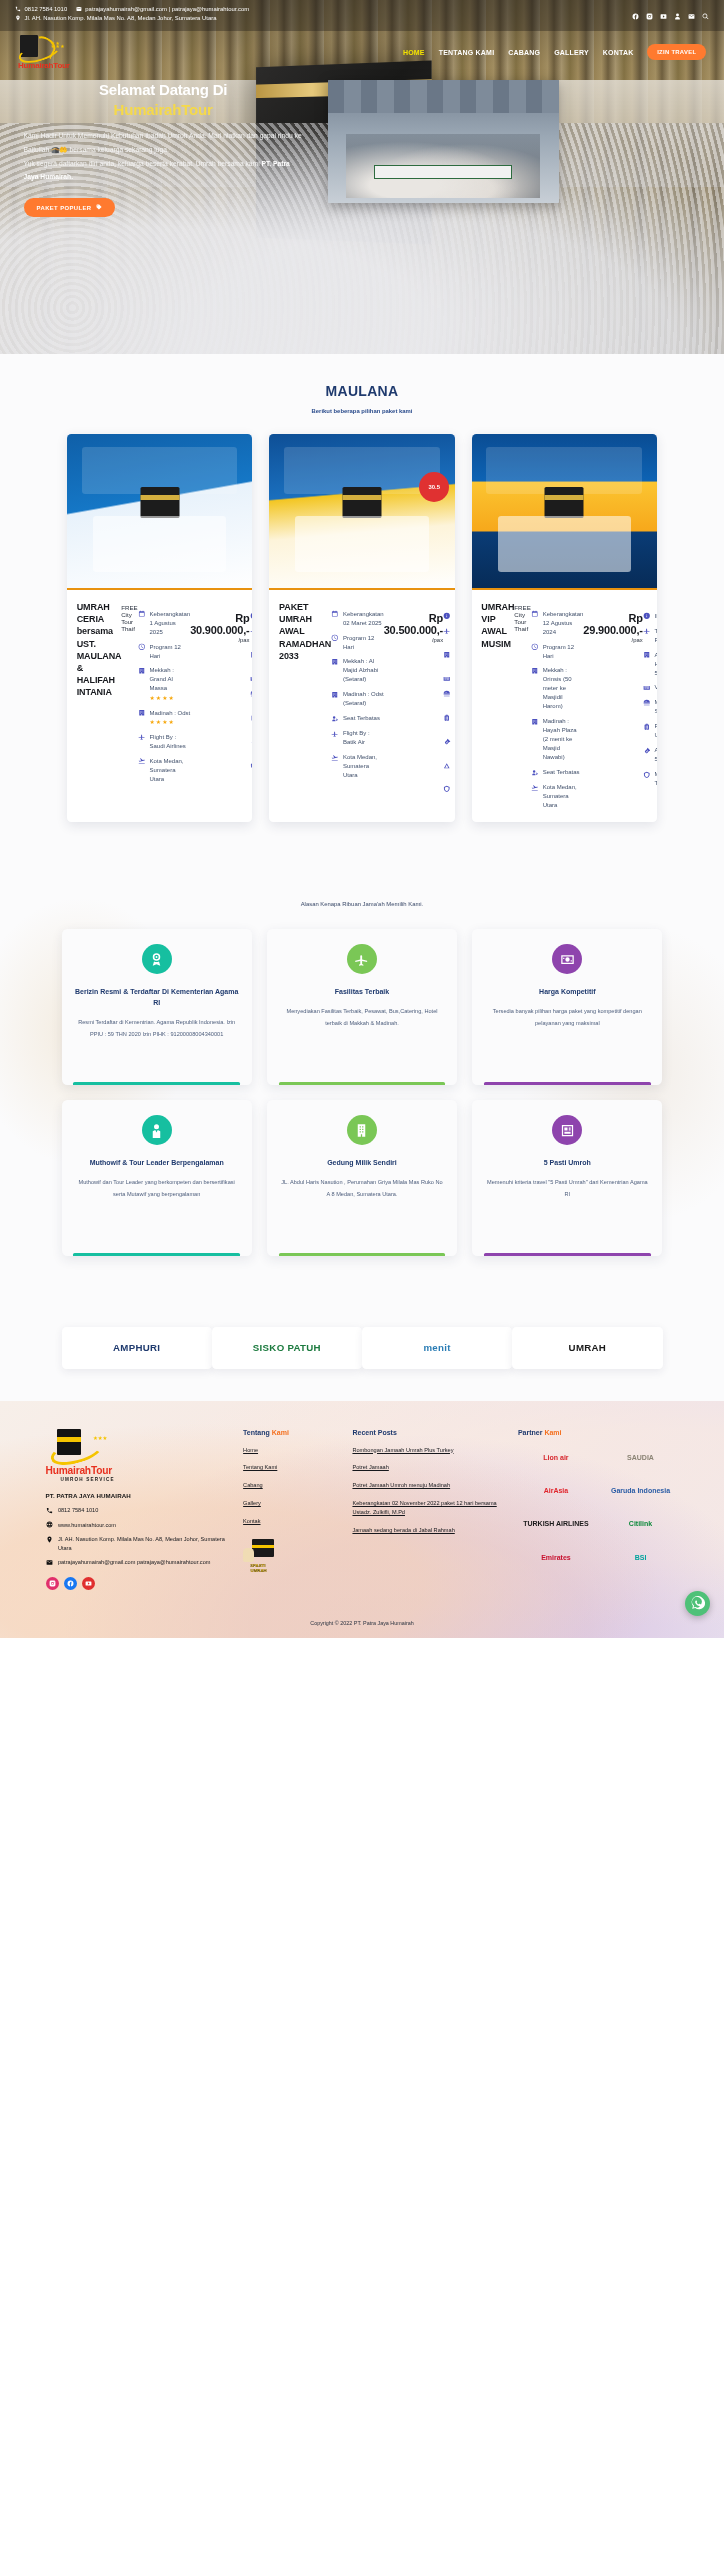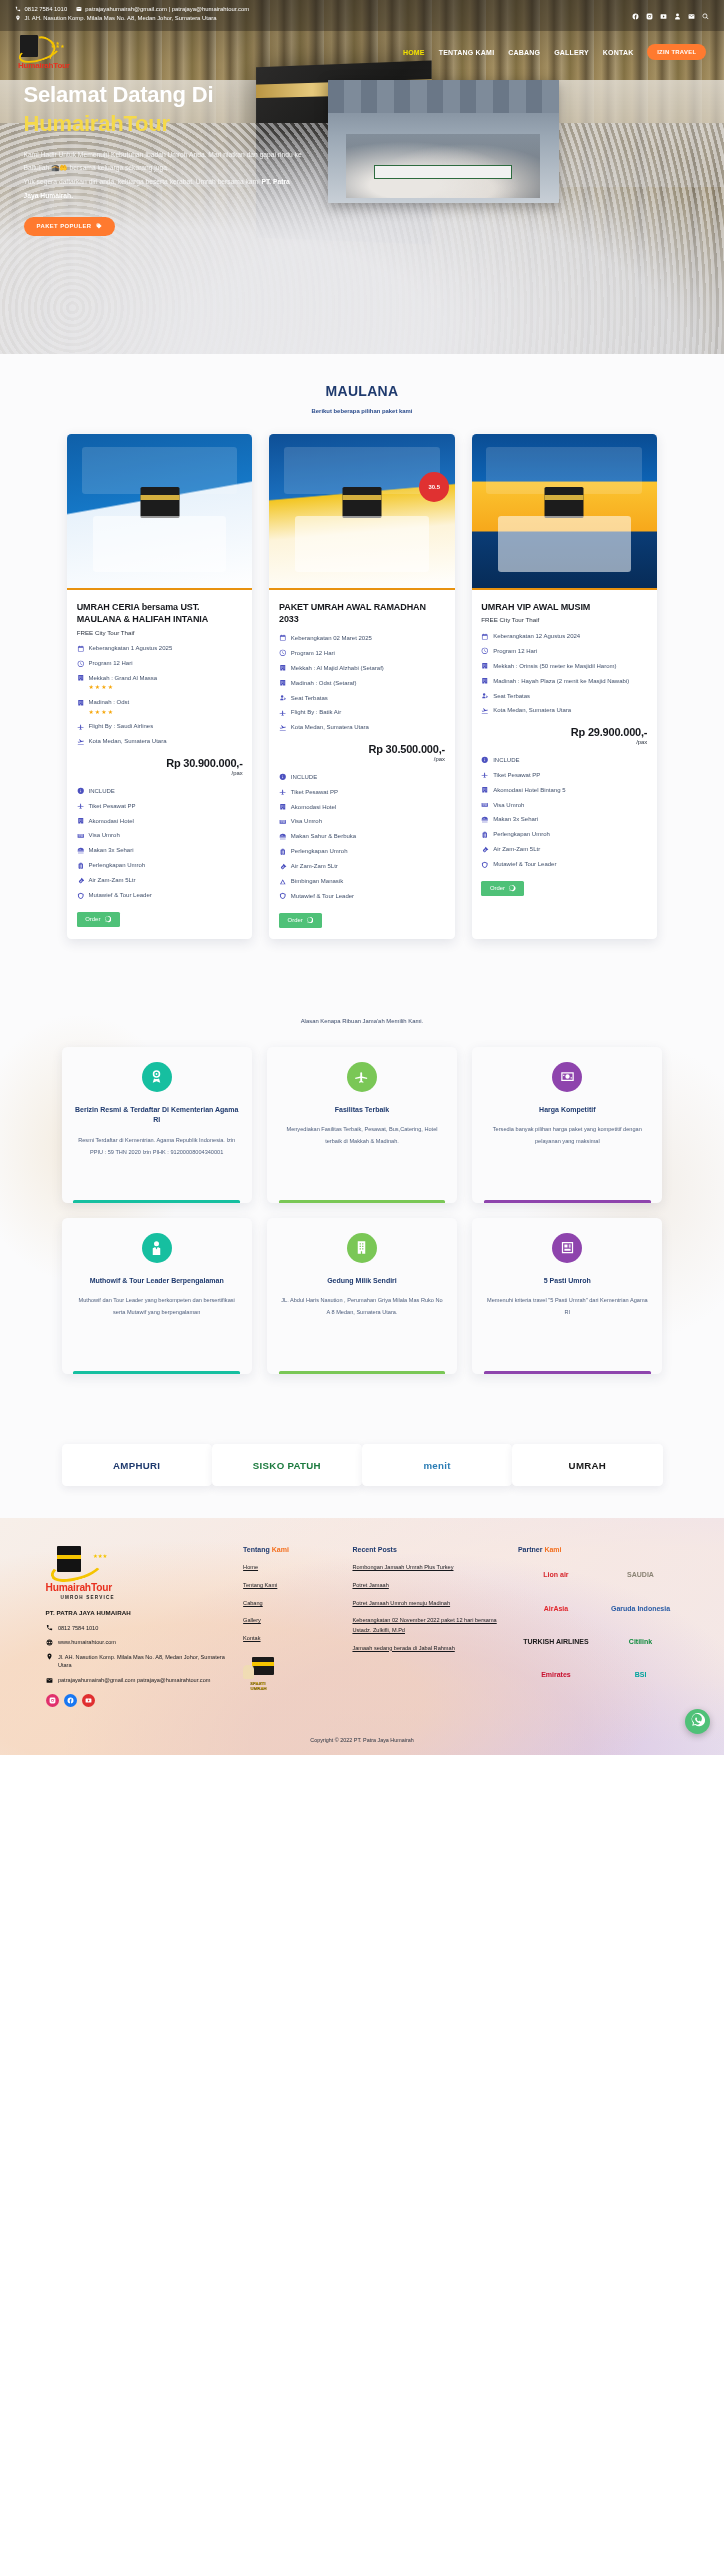--- a/index.html
+++ b/index.html
@@ -114,21 +114,21 @@
     border: none; border-radius: 10.7px; padding: 4.8px 9.7px; cursor:pointer;
   }
 
   
   .hero-inner {
     position: absolute; left: 0; right: 0; top: 80px;
     padding: 0 23.6px;
     display: flex; z-index: 5;
   }
   .hero-text { width: 279px; }
-  .hero-h1 { font-size: 22px; font-weight: 800; color: #ffffff; line-height: 1.32; letter-spacing: -0.2px; }
+  .hero-h1 { font-size: 15px; font-weight: 800; color: #ffffff; line-height: 1.32; letter-spacing: -0.2px; text-align: center; }
   .hero-h1 .accent { color: #F5D94A; }
   .hero-p { margin-top: 9.7px; font-size: 6.7px; line-height: 2.05; color: #f4f4f4; }
   .hero-p b { font-weight: 800; color: #fff; }
   .btn-paket {
     margin-top: 14px;
     background: #FF7A2F; color:#fff; border:none; border-radius: 10.7px;
     font-size: 5.9px; font-weight: 800; letter-spacing:0.4px;
     padding: 5.9px 13px; cursor:pointer; display:inline-flex; align-items:center; gap:4.3px;
   }
   .hero-photo {
@@ -169,21 +169,21 @@
     background: rgba(255,255,255,.15); border-radius:3.2px; }
   .poster-deco2 { position:absolute; left:14%; bottom:12%; width:72%; height:36%;
     background: rgba(255,255,255,.55); border-radius:3.2px; }
   .poster-badge { position:absolute; right:5.4px; top:38px; width:30px; height:30px;
     border-radius:50%; background:#e03131; color:#fff; font-size:5.9px; font-weight:800;
     display:flex; align-items:center; justify-content:center; }
   .poster-kaaba { position:absolute; left:50%; top:34%; transform:translateX(-50%);
     width:39px; height:31px; background:#1c1c1c; border-radius:1.6px; }
   .poster-kaaba::before { content:""; position:absolute; left:0; right:0; top:7.5px; height:4.8px; background:#d4af3f; }
 
-  .pkg-body { padding: 10.7px 9.7px 11.8px 9.7px; display:flex; flex-direction:column; flex:1; }
+  .pkg-body { padding: 10.7px 9.7px 11.8px 9.7px; display:flex; flex-direction:row; flex:1; }
   .pkg-title { font-size: 9px; font-weight: 800; color:#16181d; line-height: 1.35; letter-spacing:-0.1px; }
   .pkg-free { font-size: 6.2px; color:#2b3340; margin-top: 3.2px; }
   .feat-list { margin-top: 8.6px; display:flex; flex-direction:column; gap: 5.9px; }
   .feat {
     display:flex; gap: 4.3px; align-items:flex-start;
     font-size: 6px; color:#41506b; line-height:1.5;
   }
   .feat .ico { flex:0 0 7.5px; width:7.5px; height:7.5px; margin-top:0.5px; display:inline-flex; }
   .feat .ico svg { width:7.5px; height:7.5px; fill:#4C51BF; }
   .stars { color:#F6A609; font-size: 5.9px; letter-spacing: 1.1px; margin-top:0.5px; }

